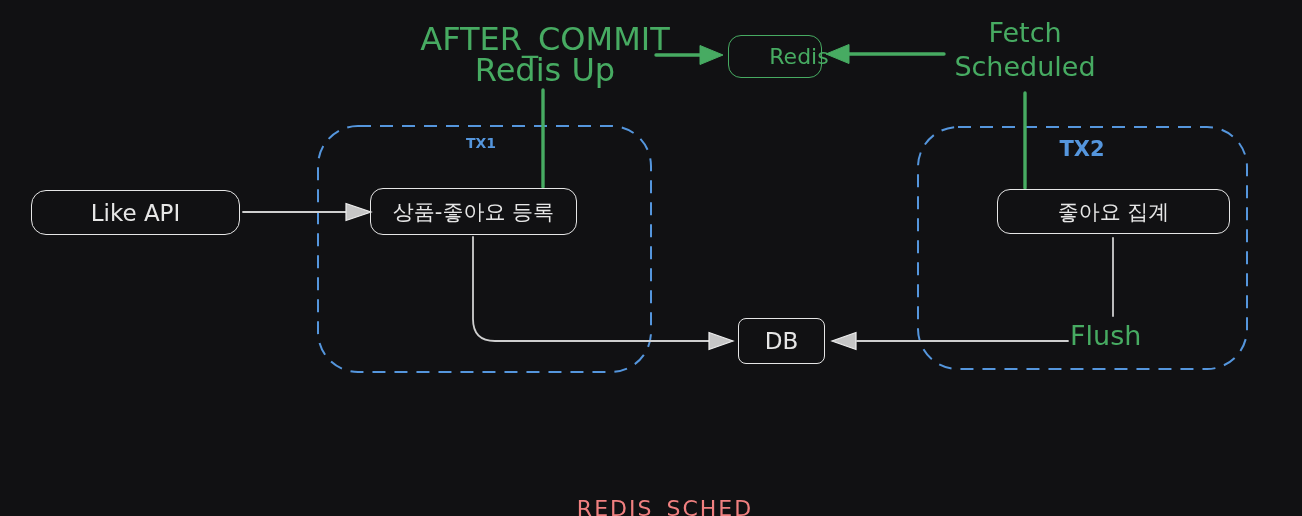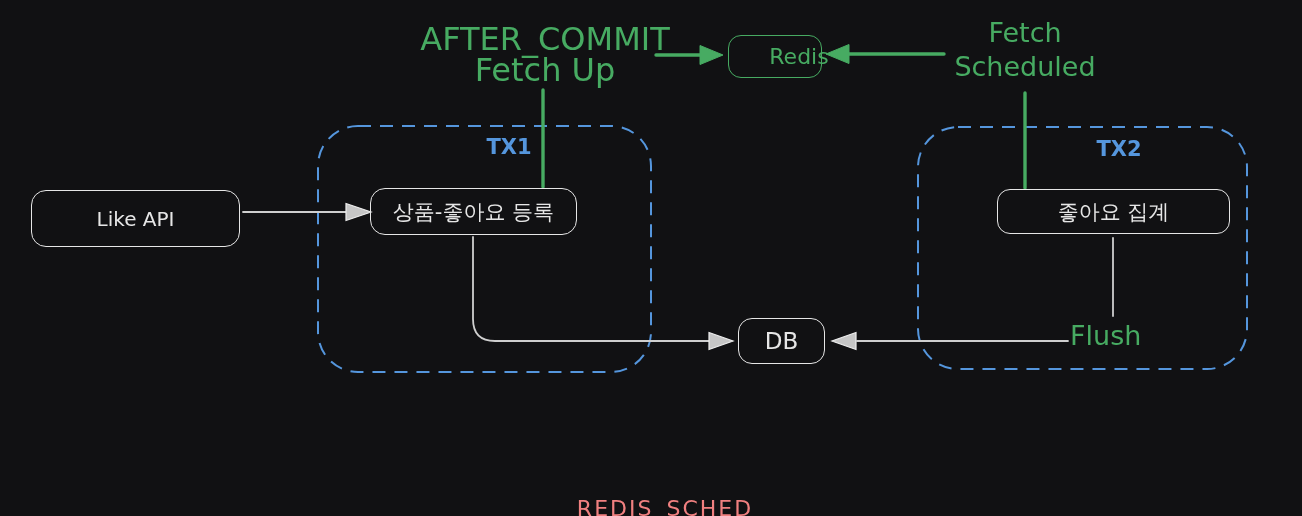--- a/index.html
+++ b/index.html
@@ -68,52 +68,52 @@
     <polygon class="whead" points="709,332.5 733,341 709,349.5"></polygon>
 
     <line class="wline" x1="1113" y1="238" x2="1113" y2="316"></line>
 
     <line class="wline" x1="1068" y1="341" x2="857" y2="341"></line>
     <polygon class="whead" points="856,332.5 832,341 856,349.5"></polygon>
   </svg>
 
   <div class="label center green-text stack" style="left:410px;top:24px;width:270px;font-size:32px;line-height:31px;">
     <span>AFTER_COMMIT</span>
-    <span>Fetch Up</span>
+    <span>Redis Up</span>
   </div>
 
   <div class="label center green-text stack" style="left:930px;top:16px;width:190px;font-size:27px;line-height:34px;">
     <span>Fetch</span>
     <span>Scheduled</span>
   </div>
 
   <div class="node green" style="left:728px;top:35px;width:94px;height:43px;font-size:22px;">
     <span>Redis</span>
   </div>
 
-  <div class="label center blue-text" style="left:454px;top:135px;width:110px;font-size:21px;">
+  <div class="label center blue-text" style="left:426px;top:135px;width:110px;font-size:14px;">
     <span>TX1</span>
   </div>
-  <div class="label center blue-text" style="left:1027px;top:137px;width:110px;font-size:21px;padding-left:37px;">
+  <div class="label center blue-text" style="left:1027px;top:137px;width:110px;font-size:21px;">
     <span>TX2</span>
   </div>
 
-  <div class="node" style="left:31px;top:190px;width:209px;height:57px;font-size:20px;border-radius:15px;">
+  <div class="node" style="left:31px;top:190px;width:209px;height:45px;font-size:23px;border-radius:15px;">
     <span>Like API</span>
   </div>
 
-  <div class="node" style="left:370px;top:188px;width:207px;height:47px;font-size:21px;border-radius:15px;">
+  <div class="node" style="left:370px;top:188px;width:207px;height:47px;font-size:21px;">
     <span>상품-좋아요 등록</span>
   </div>
 
   <div class="node" style="left:997px;top:189px;width:233px;height:45px;font-size:21px;">
     <span>좋아요 집계</span>
   </div>
 
-  <div class="node" style="left:738px;top:318px;width:87px;height:46px;font-size:23px;border-radius:14px;">
+  <div class="node" style="left:738px;top:318px;width:87px;height:46px;font-size:23px;border-radius:8px;">
     <span>DB</span>
   </div>
 
   <div class="label green-text" style="left:1070px;top:320px;font-size:27px;text-align:center;">
     <span>Flush</span>
   </div>
 
   <div class="label center red-text" style="left:515px;top:472px;width:300px;font-size:22px;">
     <span>REDIS_SCHED</span>
   </div>

